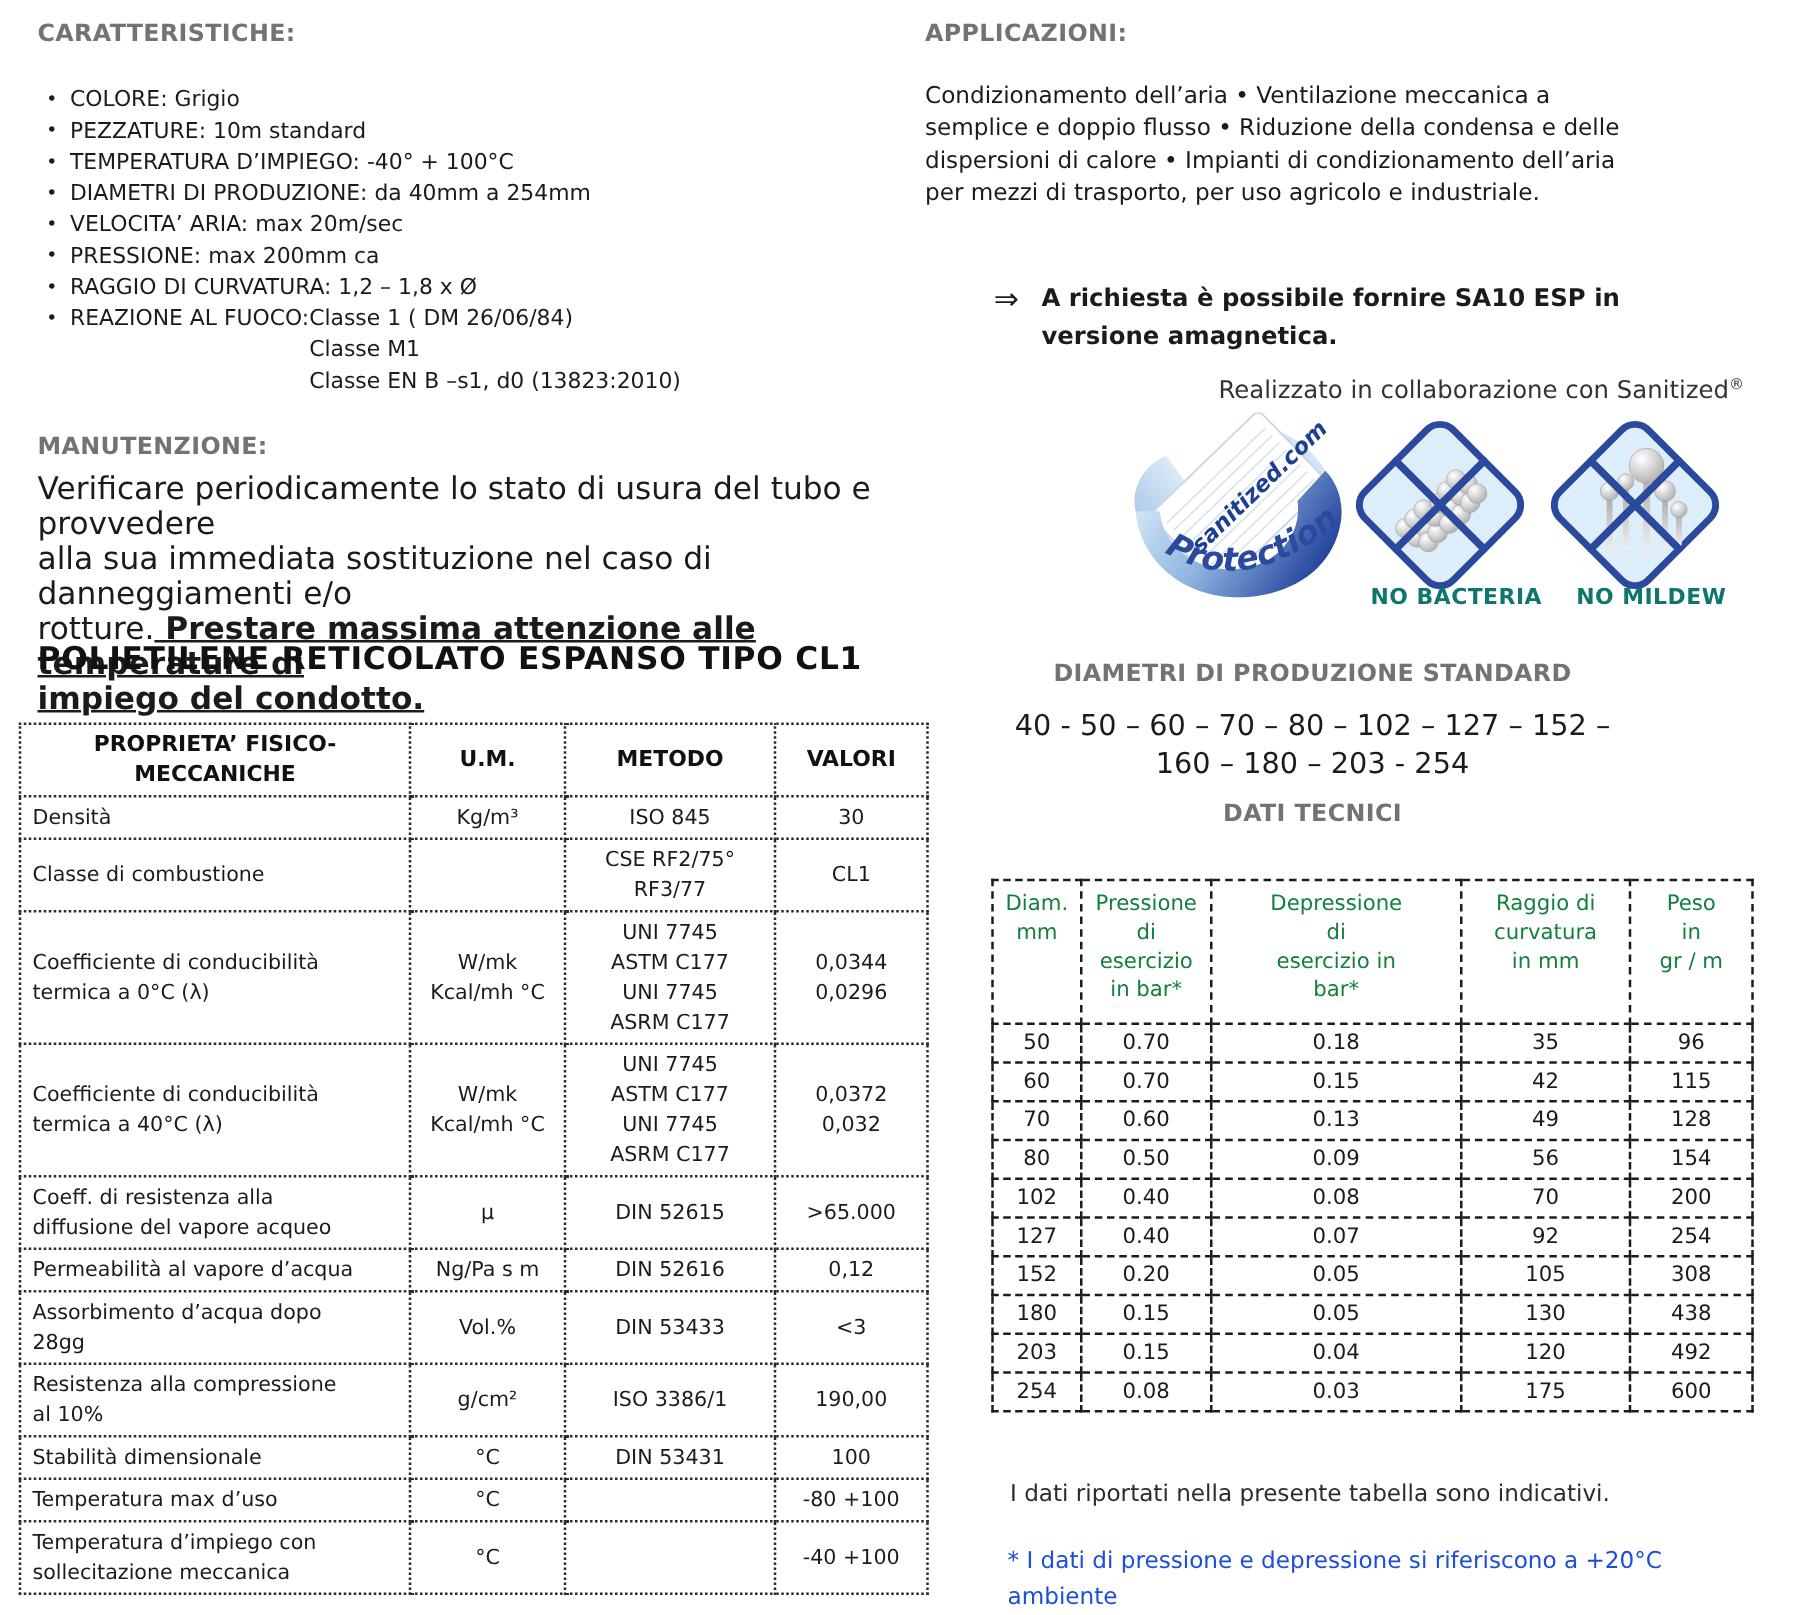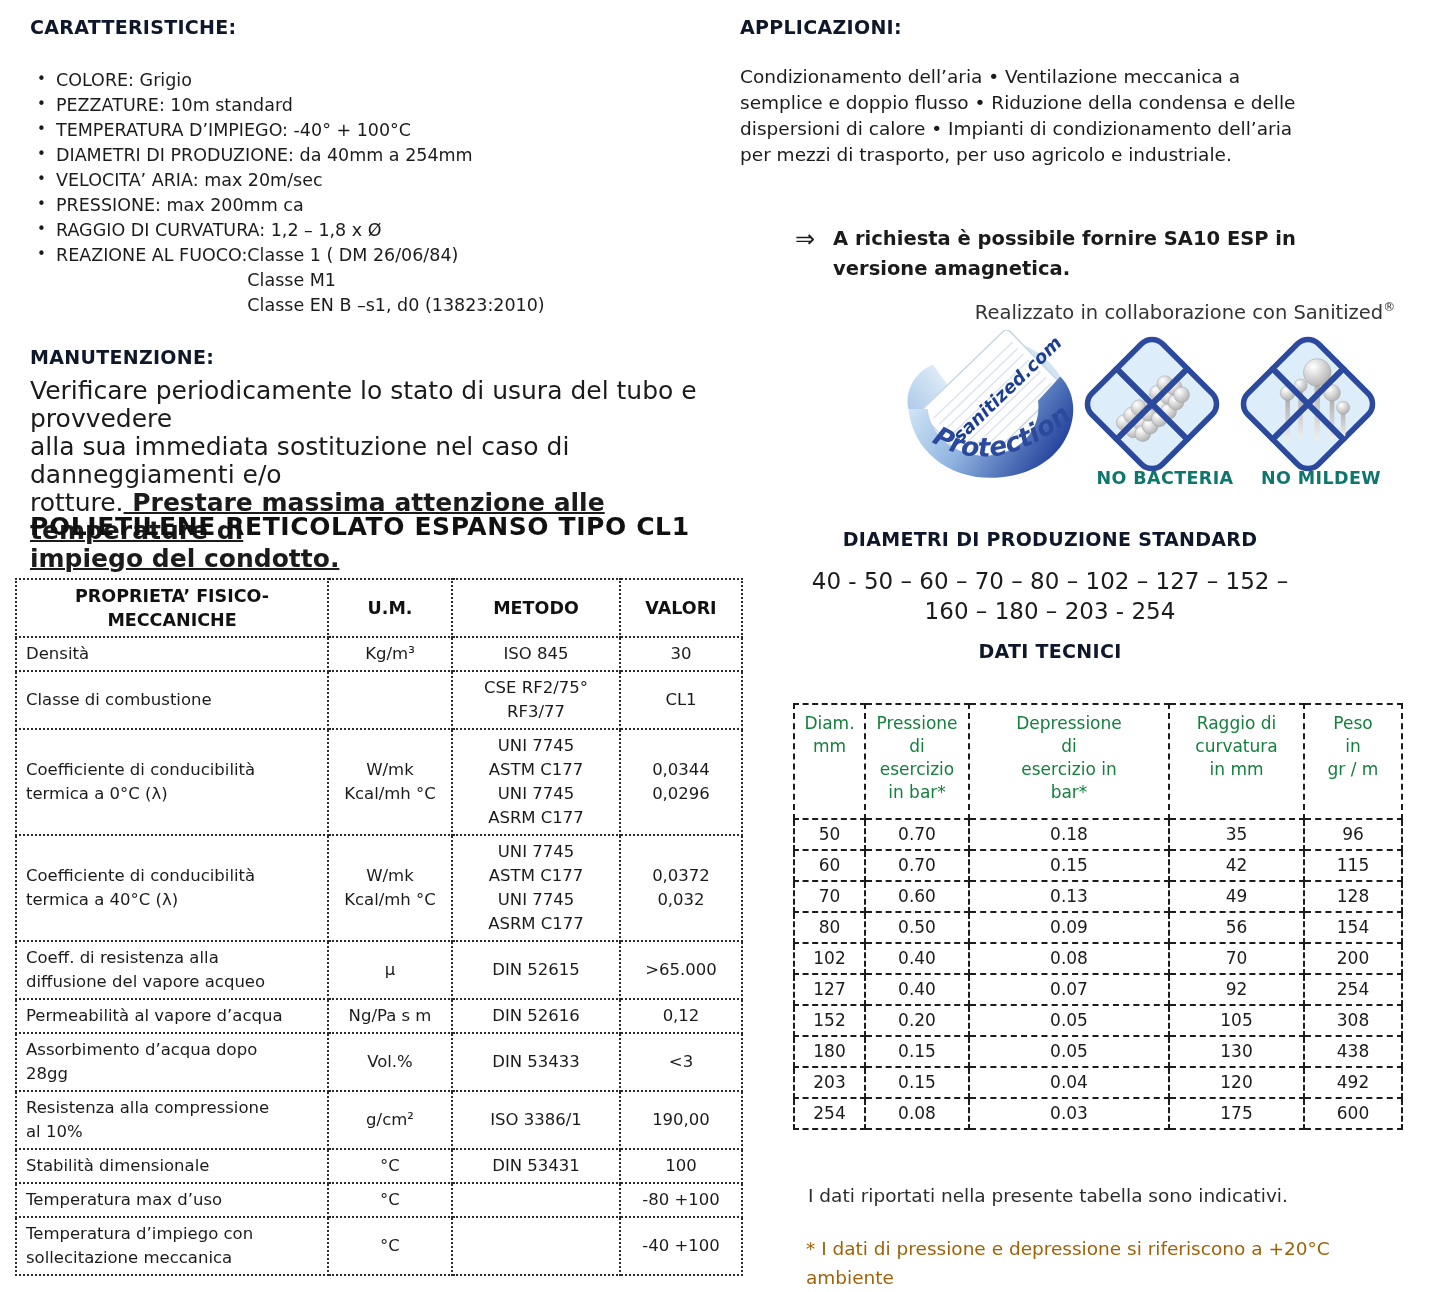--- a/index.html
+++ b/index.html
@@ -2,21 +2,21 @@
 <html><head>
 <meta charset="utf-8">
 <style>
   html,body { margin:0; padding:0; }
   body {
     width:1444px; height:1292px; position:relative; background:#ffffff;
     font-family:"DejaVu Sans","Liberation Sans",sans-serif; color:#1b1b1b;
     overflow:hidden;
   }
   .abs { position:absolute; }
-  .sec-title { font-weight:bold; font-size:19px; letter-spacing:0.3px; color:#0f172a; }
+  .sec-title { font-weight:bold; font-size:19px; letter-spacing:0.3px; color:#737373; }
 
   
   #car-title { left:30px; top:16px; }
   #car-list { left:30px; top:68px; width:706px; list-style:none; margin:0; padding:0;
               font-size:17.5px; }
   #car-list li { position:relative; padding-left:26px; line-height:25px; }
   #car-list .bullet { position:absolute; left:7px; top:-1px; font-size:15px; }
   #reazione-item { display:flex; align-items:flex-start; }
   #reazione-item .classe-lines { }
   #reazione-item .classe-lines div { line-height:25px; }
@@ -65,21 +65,21 @@
   #dati-table { left:793px; top:703px; width:608px; border-collapse:collapse;
                 table-layout:fixed; font-size:17px; }
   #dati-table th, #dati-table td { border:2px dashed #1c1c1c; text-align:center;
                 white-space:pre-line; }
   #dati-table th { font-weight:normal; color:#15803d; line-height:23px;
                 vertical-align:top; padding:7px 2px 14px; }
   #dati-table td { line-height:23px; padding:3px 2px; vertical-align:middle; }
 
   #dati-note-1 { left:808px; top:1185px; font-size:18.5px; color:#2c2c2c; }
   #dati-note-2 { left:806px; top:1234px; font-size:18.5px; line-height:29px;
-                 white-space:pre-line; color:#a16207; }
+                 white-space:pre-line; color:#1d4ed8; }
 </style>
 </head>
 <body>
 
 <div class="abs sec-title" id="car-title">CARATTERISTICHE:</div>
 
 <ul class="abs" id="car-list">
   <li><span class="bullet">•</span><span>COLORE: Grigio</span></li>
   <li><span class="bullet">•</span><span>PEZZATURE: 10m standard</span></li>
   <li><span class="bullet">•</span><span>TEMPERATURA D’IMPIEGO: -40° + 100°C</span></li>

